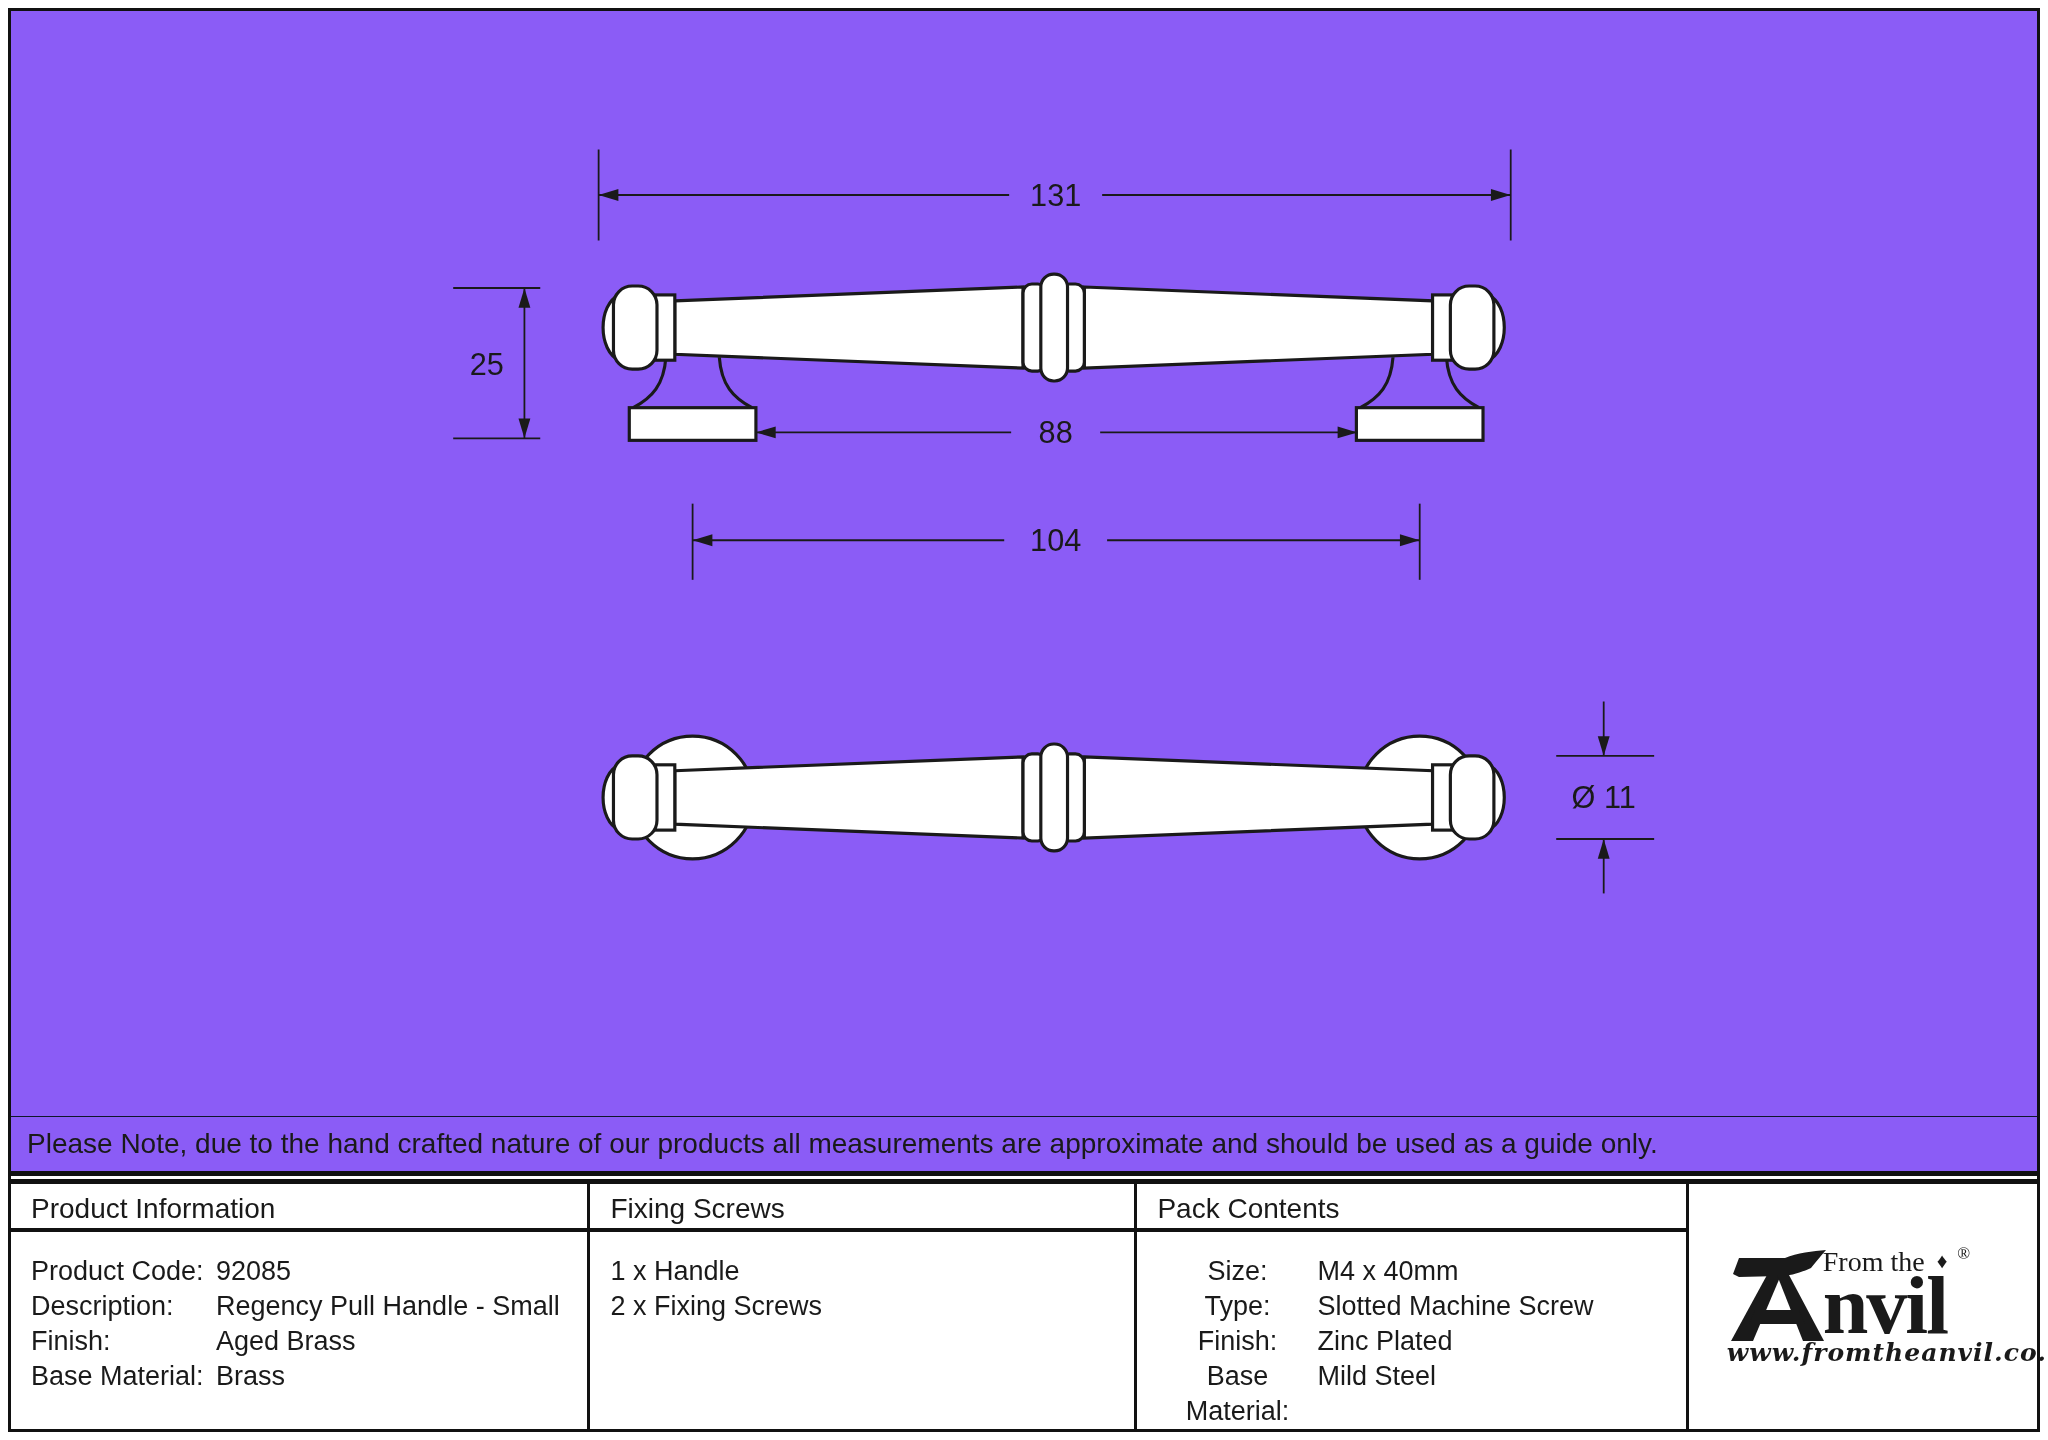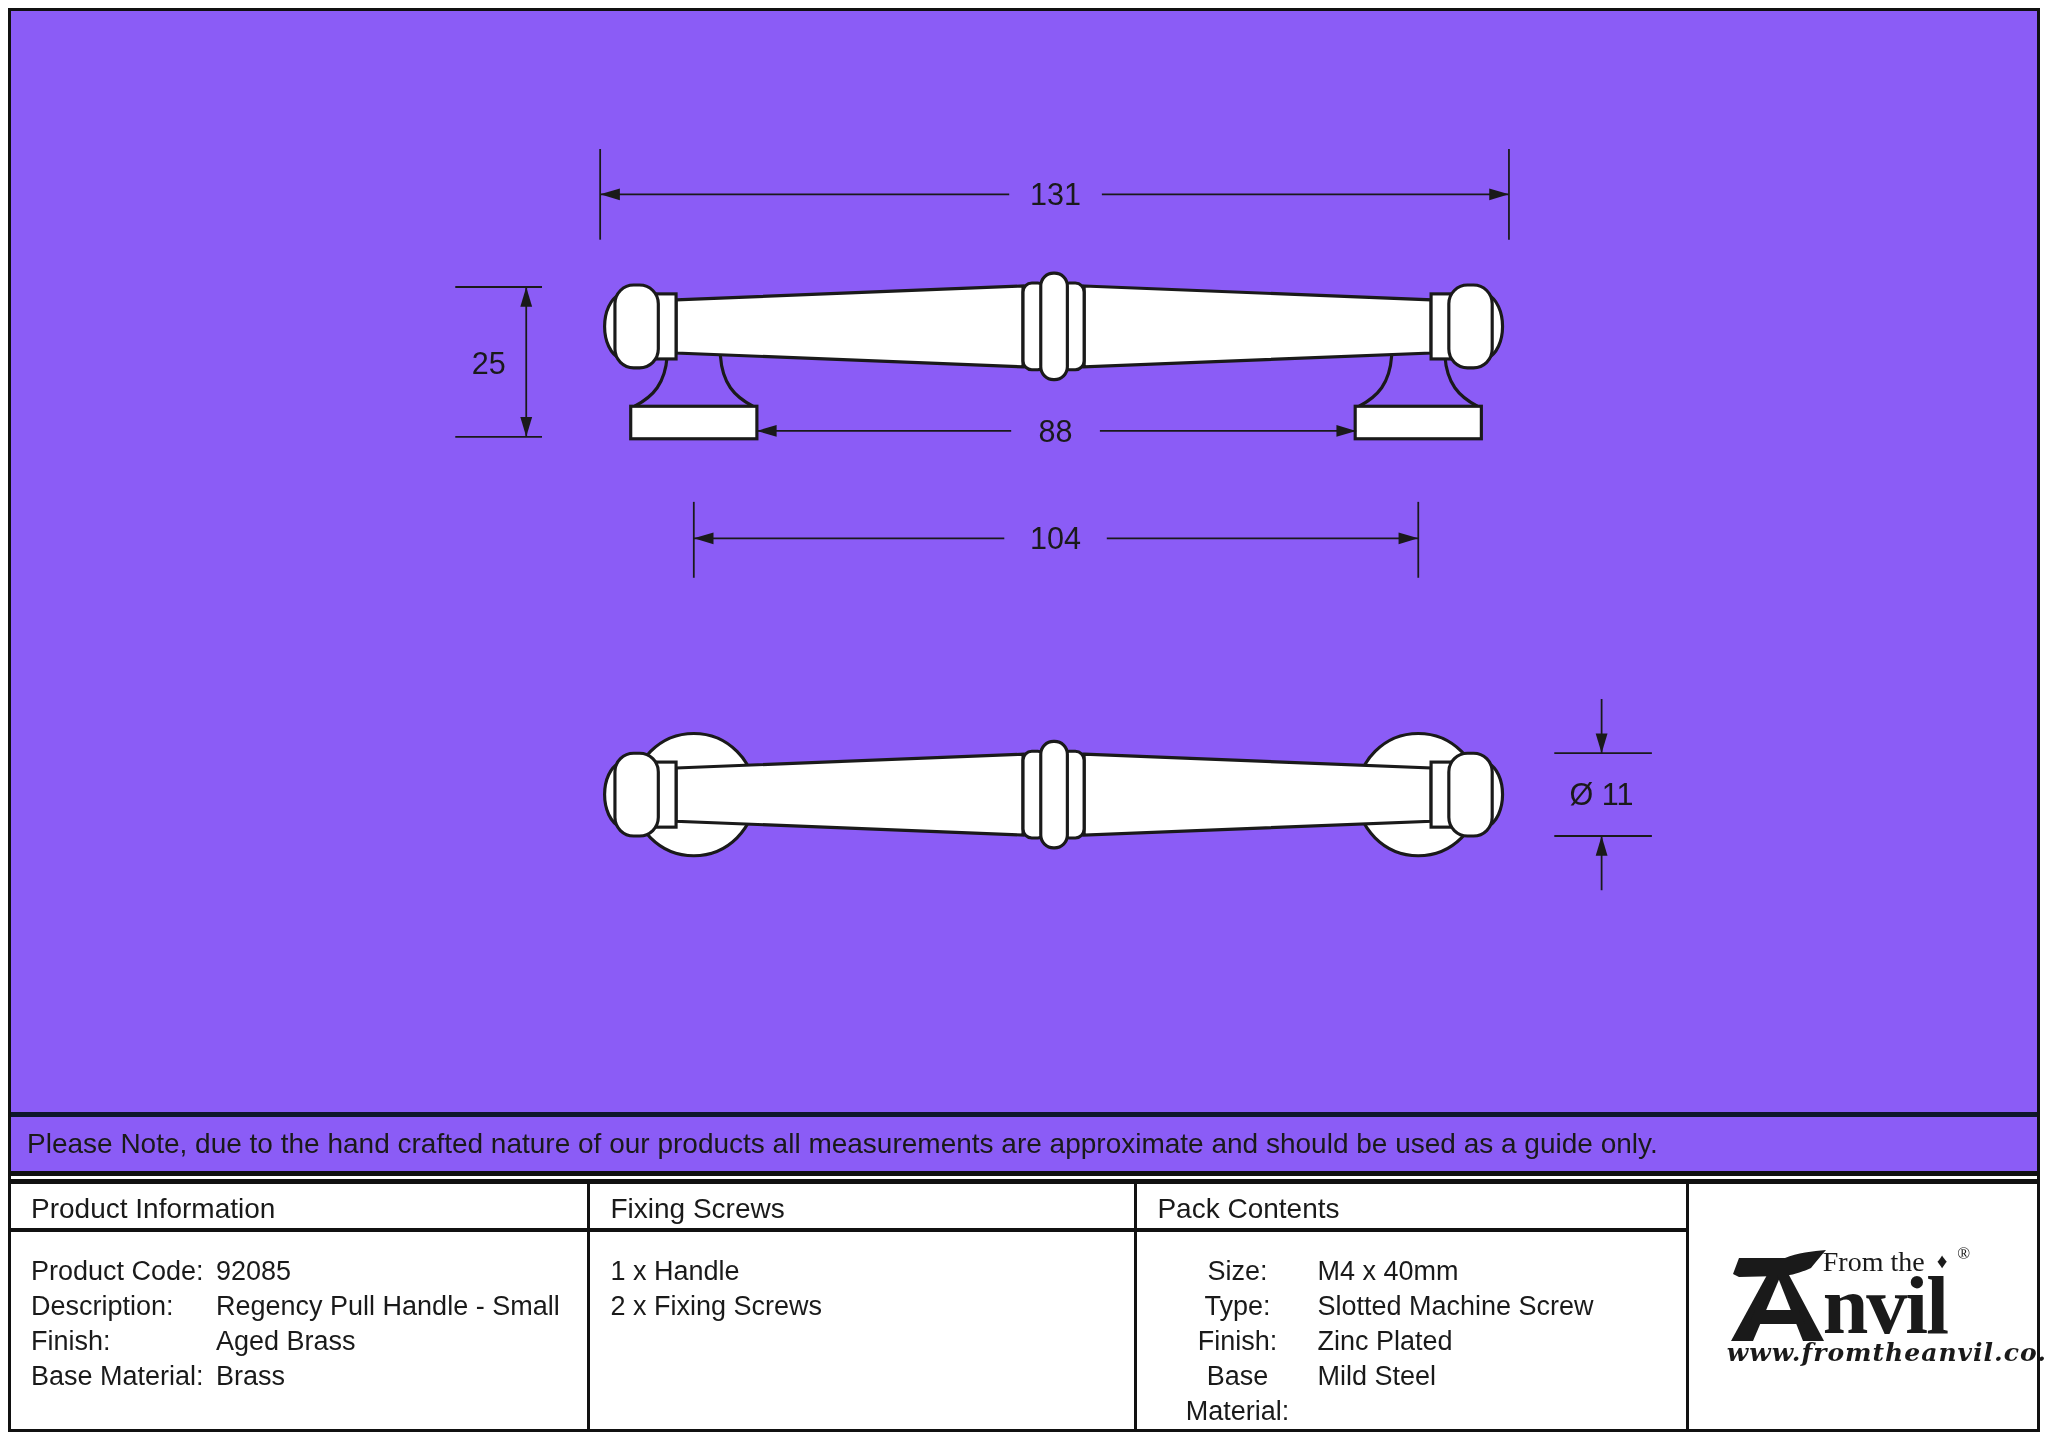--- a/index.html
+++ b/index.html
@@ -1,21 +1,21 @@
 <!DOCTYPE html>
 <html><head>
 <meta charset="utf-8">
 <style>
   html,body{margin:0;padding:0;background:#fff;}
   body{width:2048px;height:1440px;position:relative;font-family:"Liberation Sans",sans-serif;color:#1a1a1a;}
   .sheet{position:absolute;inset:8px;border:3px solid #111;display:flex;flex-direction:column;background:#8b5cf6;}
   .draw-area{flex:1 1 auto;position:relative;overflow:hidden;}
   .draw-area svg{position:absolute;left:0;top:0;width:100%;height:100%;}
 
-  .note-bar{flex:0 0 auto;border-top:5px solid #0f172a;border-bottom:5px solid #111;height:54px;display:flex;align-items:center;padding-left:16px;font-size:28px;}
+  .note-bar{flex:0 0 auto;border-top:1px solid #0f172a;border-bottom:5px solid #111;height:54px;display:flex;align-items:center;padding-left:16px;font-size:28px;}
   .gap-line{height:3px;background:#fff;}
 
   .info-table{flex:0 0 236px;display:grid;grid-template-columns:28.6% 27.0% 27.2% 1fr;grid-template-rows:48px 1fr;border-top:5px solid #111;background:#fff;}
   .th{font-size:28px;padding:9px 0 0 20px;border-bottom:4px solid #111;}
   .cell-r{border-right:3px solid #111;}
   .tbody{padding:22px 0 0 20px;font-size:27px;line-height:35px;}
   .pair{display:flex;}
   .pair .lbl{width:185px;flex:0 0 auto;}
   .col3 .pair .lbl{width:160px;text-align:center;}
 

